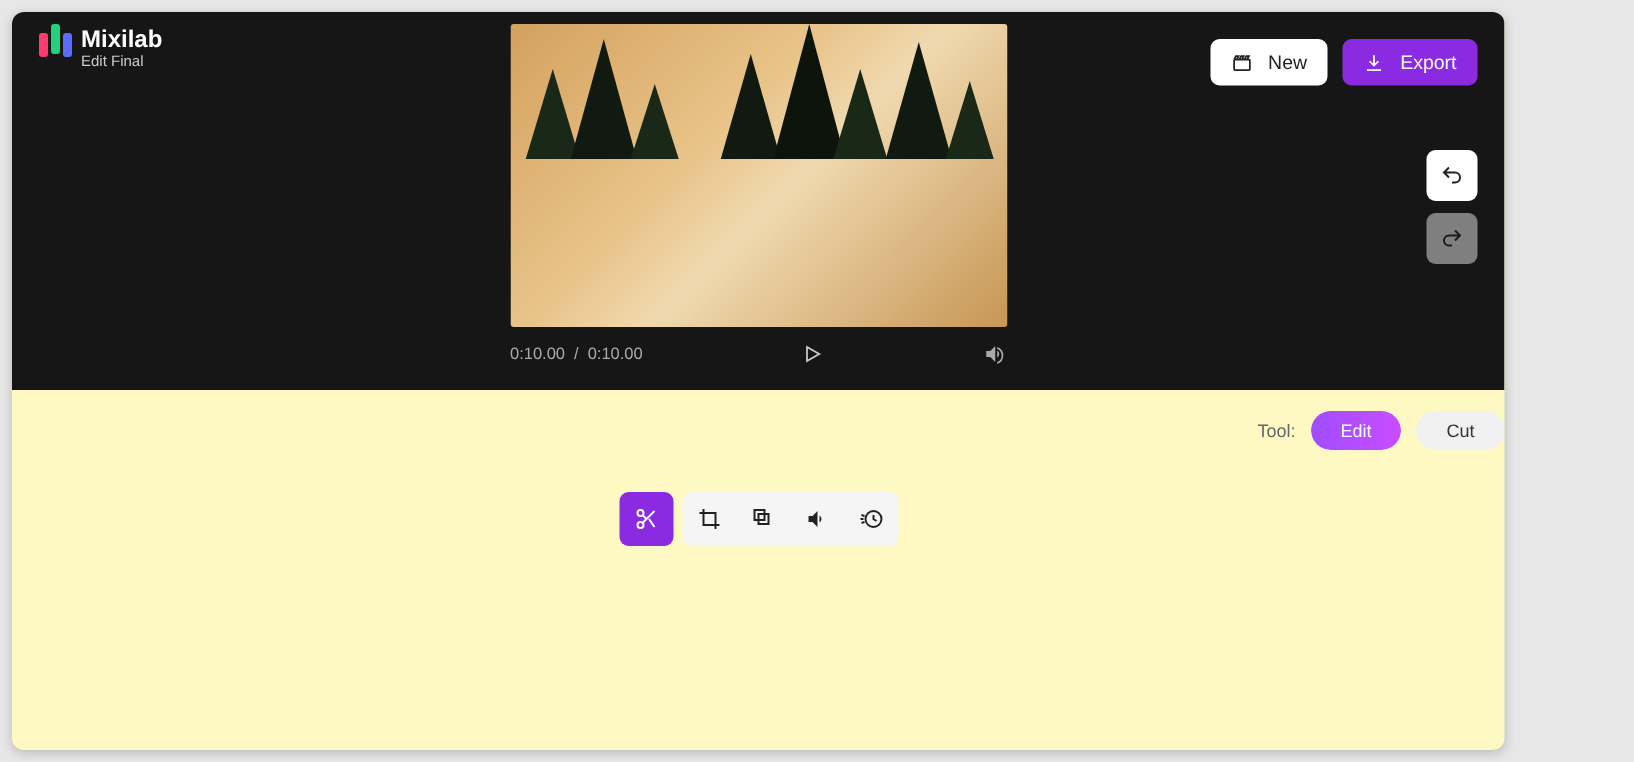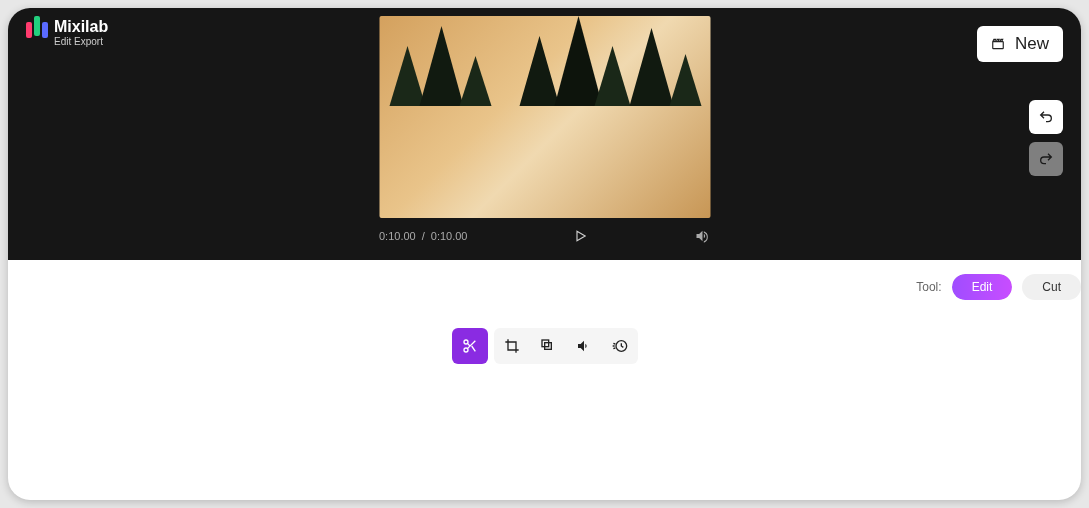--- a/index.html
+++ b/index.html
@@ -1,29 +1,29 @@
 <!DOCTYPE html>
 <html><head>
 <meta charset="utf-8">
 <style>
 *{margin:0;padding:0;box-sizing:border-box;font-family:sans-serif}
 body{background:#e7e7e7;padding:8px}
-.window{width:1073px;height:492px;background:#ffffff;border-radius:22px;overflow:hidden;box-shadow:0 2px 8px rgba(0,0,0,.2);position:relative}
+.window{width:995px;height:492px;background:#fef9c3;border-radius:8px;overflow:hidden;box-shadow:0 2px 8px rgba(0,0,0,.2);position:relative}
 .top{height:252px;background:#161616;position:relative;display:flex;align-items:flex-start;padding:10px 18px}
 .brand{display:flex;align-items:flex-start;gap:6px}
 .logo{display:flex;gap:2px;align-items:flex-end}
 .bar{width:6px;border-radius:2px}
 .bar.a{height:16px;background:#ff3b6e}
 .bar.b{height:20px;background:#23d07e;position:relative;top:-2px}
 .bar.c{height:16px;background:#5b6bff}
 .brand-txt{color:#fff}
 .brand-name{font-weight:600;font-size:16px}
 .brand-sub{font-size:10px;color:#ccc}
 .header-btns{position:absolute;top:18px;right:18px;display:flex;gap:10px}
-.btn{display:flex;align-items:center;gap:10px;padding:8px 14px;border-radius:6px;font-size:17px;cursor:pointer;border:none}
+.btn{display:flex;align-items:center;gap:10px;padding:8px 14px;border-radius:6px;font-size:13px;cursor:pointer;border:none}
 .btn-new{background:#fff;color:#222}
 .btn-export{background:#8a2be2;color:#fff}
 .undo-redo{position:absolute;top:92px;right:18px;display:flex;flex-direction:column;gap:8px}
 .ur-btn{width:34px;height:34px;background:#fff;border-radius:6px;display:flex;align-items:center;justify-content:center;cursor:pointer}
 .ur-btn.dim{opacity:.45}
 .player{position:absolute;left:50%;transform:translateX(-50%);top:8px;text-align:right}
 .frame{width:331px;height:202px;background:linear-gradient(135deg,#d4a15e 0%,#e9c48a 40%,#f0d9b0 55%,#c79655 100%);border-radius:2px;position:relative;overflow:hidden}
 .trees{position:absolute;top:0;left:0;right:0;height:90px}
 .tree{position:absolute;bottom:0;width:0;height:0;border-style:solid}
 .controls{display:flex;align-items:center;justify-content:space-between;margin-top:10px;color:#ccc;font-size:11px}
@@ -62,30 +62,36 @@
 <div class="window">
   <div class="top">
     <div class="brand">
       <div class="logo">
         <div class="bar a"></div>
           <div class="bar b"></div>
           <div class="bar c"></div>
       </div>
       <div class="brand-txt">
         <div class="brand-name">Mixilab</div>
-        <div class="brand-sub">Edit Export</div>
+        <div class="brand-sub">Edit Final</div>
       </div>
     </div>
     <div class="header-btns">
       <button class="btn btn-new">
         <svg width="14" height="14" viewBox="0 0 24 24" fill="none" stroke="currentColor" stroke-width="2">
             <rect x="3" y="8" width="18" height="12" rx="1"></rect>
             <path d="M3 8l2-4h3l-2 4m3 0l2-4h3l-2 4m3 0l2-4h3l-2 4"></path>
           </svg>
         <span>New</span>
+      </button>
+      <button class="btn btn-export">
+        <svg width="14" height="14" viewBox="0 0 24 24" fill="none" stroke="currentColor" stroke-width="2">
+            <path d="M12 3v12m-5-5l5 5 5-5M4 20h16"></path>
+          </svg>
+        <span>Export</span>
       </button>
     </div>
     <div class="undo-redo">
       <div class="ur-btn">
         <svg width="16" height="16" viewBox="0 0 24 24" fill="none" stroke="#222" stroke-width="2">
             <path d="M9 14L4 9l5-5M4 9h11a5 5 0 015 5v0a5 5 0 01-5 5h-3"></path>
           </svg>
       </div>
       <div class="ur-btn dim">
         <svg width="16" height="16" viewBox="0 0 24 24" fill="none" stroke="#222" stroke-width="2">

